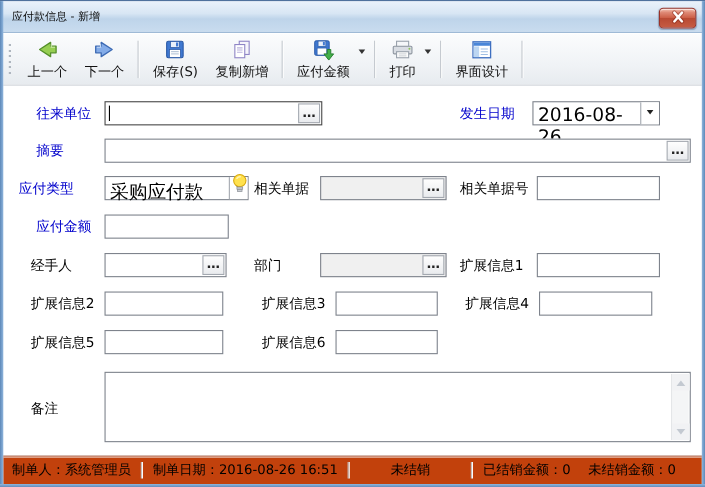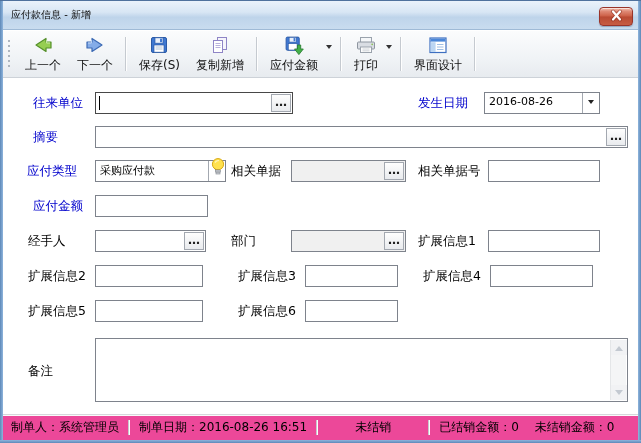--- a/index.html
+++ b/index.html
@@ -45,35 +45,35 @@
 
   .box { position:absolute; height:22px; border:1px solid #7E838C; background:#fff; display:flex; align-items:stretch; }
   .box.focused { border-color:#484848; }
   .box.disabled { background:#F0F0F0; }
   .box input { flex:1; min-width:0; border:none; outline:none; background:transparent; font:12.5px "DejaVu Sans","Liberation Sans",sans-serif; padding:0 3px; }
   .inp { position:absolute; height:22px; border:1px solid #7E838C; background:#fff; font:12.5px "DejaVu Sans","Liberation Sans",sans-serif; padding:0 3px; outline:none; }
   .btn-ell { width:20px; margin:1px; border:1px solid #A3A8B0; background:linear-gradient(#FEFEFE,#E9EBEE);
     font-size:12px; font-weight:bold; color:#222; text-align:center; line-height:15px; cursor:default; }
   .btn-drop { width:17px; border-left:1px solid #A3A8B0; background:#fff; display:flex; align-items:center; justify-content:center; cursor:default; }
   .caret { width:0; height:0; border:3.5px solid transparent; border-top:4px solid #222; margin-top:3px; }
-  .combo-val { flex:1; font-size:11px; padding:2px 0 0 4px; color:#000; }
+  .combo-val { flex:1; font-size:17px; padding:2px 0 0 4px; color:#000; }
   .cursor-line { width:1px; height:14px; background:#000; margin:3px 0 0 3px; }
 
   
   .remark { position:absolute; border:1px solid #7E838C; background:#fff; }
   .remark textarea { position:absolute; left:1px; top:1px; width:calc(100% - 19px); height:calc(100% - 2px);
     border:none; outline:none; resize:none; font:12.5px "DejaVu Sans","Liberation Sans",sans-serif; }
   .vsb { position:absolute; right:1px; top:1px; bottom:1px; width:16px; background:#F4F5F6; border-left:1px solid #E4E6E8; }
   .sb-btn { position:absolute; left:0; width:16px; height:15px; background:#F1F2F4; display:flex; align-items:center; justify-content:center; }
   .sb-up { top:0; } .sb-down { bottom:0; }
   .tri-up { width:0; height:0; border:4px solid transparent; border-bottom:5px solid #C3C9D1; margin-bottom:3px; }
   .tri-down { width:0; height:0; border:4px solid transparent; border-top:5px solid #C3C9D1; margin-top:3px; }
 
   
-  .statusbar { position:absolute; left:3px; top:414px; width:635px; height:26px; background:#ec4899;
+  .statusbar { position:absolute; left:3px; top:414px; width:635px; height:26px; background:#c2410c;
     border-top:1px solid #D5D8DB; box-shadow:inset 0 1px 0 #FAFBFB;
     display:flex; align-items:center; padding:0 8px; font-size:12px; color:#000; white-space:nowrap; }
   .sb-sep { width:0; height:15px; border-left:1px solid #C6C9CC; border-right:1px solid #FDFDFD; margin:0 9px; }
   .sb-status { margin:0 28px; }
   .sb-unsettled { margin-left:16px; }
 </style>
 </head>
 <body>
 
 <div class="window">
@@ -207,21 +207,21 @@
           <span class="caret" style="margin-top:0;"></span>
         </span>
     </div>
 
     <span class="lbl blue" style="left:30px; top:51px;">摘要</span>
     <div class="box" style="left:92px; top:48px; width:533px;">
       <input value="" style="">
       <span class="btn-ell">…</span>
     </div>
 
-    <span class="lbl blue" style="left:24px; top:85px;">应付类型</span>
+    <span class="lbl blue" style="left:14px; top:85px;">应付类型</span>
     <div class="box" style="left:92px; top:82px; width:131px;">
       <span class="combo-val">采购应付款</span>
       <span class="btn-drop">
           <span class="caret" style="margin-top:0;"></span>
         </span>
     </div>
     <span style="position:absolute; left:207px; top:79px;">
       <svg width="16" height="20" viewBox="0 0 16 20">
           <circle cx="8" cy="7.2" r="5.6" fill="#FFE14E" stroke="#D9A90F"></circle>
           <path d="M5.4 5.2 a3.4 3.4 0 0 1 3-1.6" stroke="#FFF4B8" stroke-width="1.4" fill="none" stroke-linecap="round"></path>

